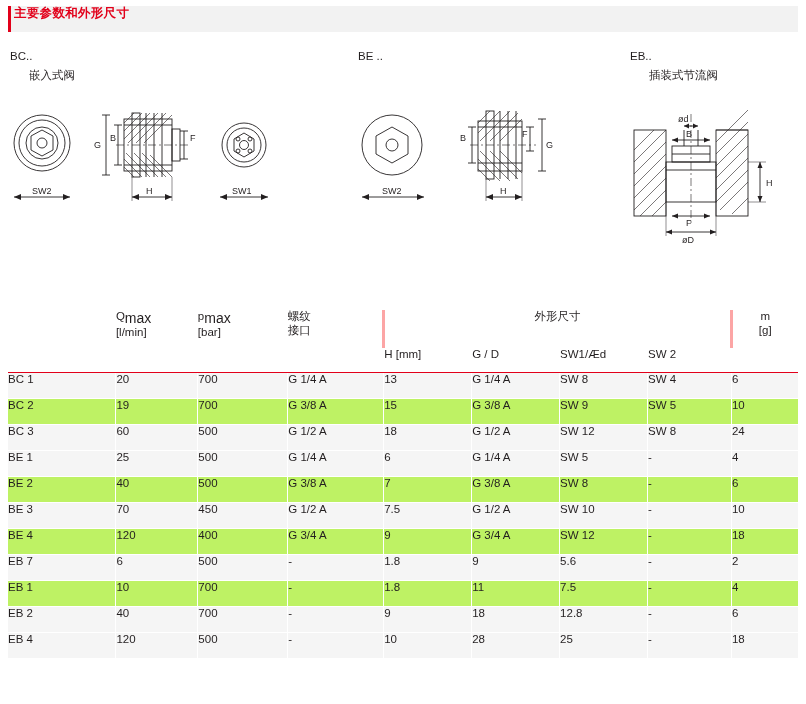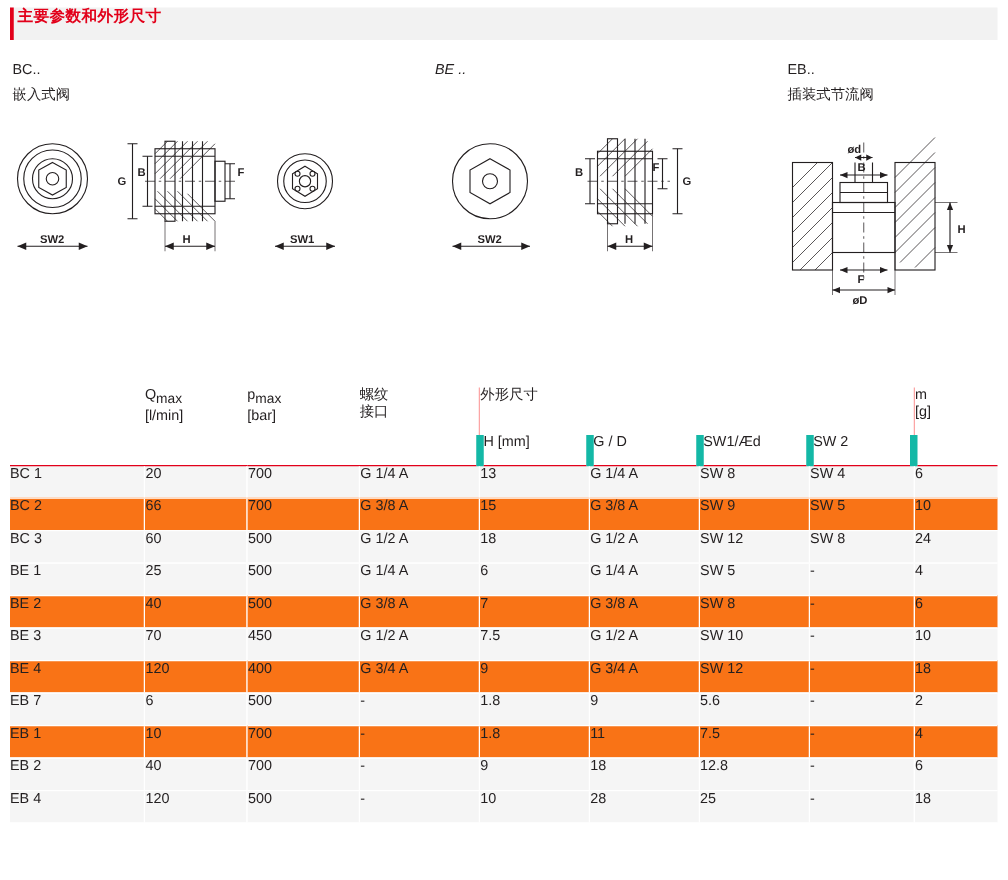--- a/index.html
+++ b/index.html
@@ -38,23 +38,24 @@
   .fig-code {
     font-size: 11.5px;
     color: #231f20;
     margin-bottom: 6px;
     white-space: nowrap;
   }
   .fig-name {
     font-size: 11.5px;
     color: #231f20;
     white-space: nowrap;
-  }
-
-  .fig-art { position: absolute; font-weight: bold; }
+    margin-left: 19px;
+  }
+
+  .fig-art { position: absolute; }
 
   
   .table-wrap {
     position: absolute;
     left: 8px; top: 310px;
     width: 790px;
   }
   table.spec {
     border-collapse: collapse;
     width: 790px;
@@ -73,44 +74,44 @@
     font-size: 11.5px;
     border: none;
   }
   .hdr-sub td {
     height: 24px;
     padding: 5px 6px 4px 6px;
     border-bottom: 1.6px solid #e2001a;
     border-right: 1px solid #ffffff;
     font-size: 11.5px;
   }
-  .hdr-sub td.vline { border-left: 6px solid #14b8a6; }
-  .hdr-top td.vline { border-left: 1px solid #fca5a5; }
+  .hdr-sub td.vline { border-left: 1px solid #14b8a6; }
+  .hdr-top td.vline { border-left: 3px solid #fca5a5; text-align: center; }
   tbody tr td {
     height: 26px;
     padding: 5px 6px 4px 6px;
     border-bottom: 1px solid #ffffff;
     font-size: 11.5px;
   }
   tbody tr.odd td { background: #f5f5f5; }
-  tbody tr.even td { background: #f97316; }
+  tbody tr.even td { background: #bef264; }
   tbody td.sep { border-left: 1px solid #ffffff; }
 
   
   col.c0 { width: 108px; }
   col.c1 { width: 82px; }
   col.c2 { width: 90px; }
   col.c3 { width: 96px; }
   col.c4 { width: 88px; }
   col.c5 { width: 88px; }
   col.c6 { width: 88px; }
   col.c7 { width: 84px; }
   col.c8 { width: 66px; }
 
-  .sub { font-size: 11px; vertical-align: sub; }
+  .sub { font-size: 14px; vertical-align: sub; }
 </style>
 </head>
 <body>
 
 <div class="page">
 
   <div class="header-bar"></div>
   <div class="header-title">主要参数和外形尺寸</div>
 
   <div class="fig-group" style="left:10px; top:50px;">
@@ -196,21 +197,21 @@
         <text x="88" y="43">G</text>
         <text x="104" y="36">B</text>
         <text x="184" y="36">F</text>
         <text x="26" y="89">SW2</text>
         <text x="140" y="89">H</text>
         <text x="226" y="89">SW1</text>
       </g>
     </svg>
   </div>
 
-  <div class="fig-group" style="left:348px; top:50px;font-style:italic;">
+  <div class="fig-group" style="left:358px; top:50px;">
     <div class="fig-code">BE ..</div>
     <div class="fig-name"></div>
   </div>
 
   <div class="fig-art" style="left:350px; top:105px;">
     <svg width="230" height="120" viewBox="0 0 230 120">
       <g fill="none" stroke="#231f20" stroke-width="0.9">
         <circle cx="42" cy="40" r="30"></circle>
         <polygon points="42,22 58,31 58,49 42,58 26,49 26,31"></polygon>
         <circle cx="42" cy="40" r="6"></circle>
@@ -400,21 +401,21 @@
           <td class="sep">700</td>
           <td class="sep">G 1/4 A</td>
           <td class="sep">13</td>
           <td class="sep">G 1/4 A</td>
           <td class="sep">SW 8</td>
           <td class="sep">SW 4</td>
           <td class="sep">6</td>
         </tr>
         <tr class="even">
           <td>BC 2</td>
-          <td class="sep">66</td>
+          <td class="sep">19</td>
           <td class="sep">700</td>
           <td class="sep">G 3/8 A</td>
           <td class="sep">15</td>
           <td class="sep">G 3/8 A</td>
           <td class="sep">SW 9</td>
           <td class="sep">SW 5</td>
           <td class="sep">10</td>
         </tr>
         <tr class="odd">
           <td>BC 3</td>

